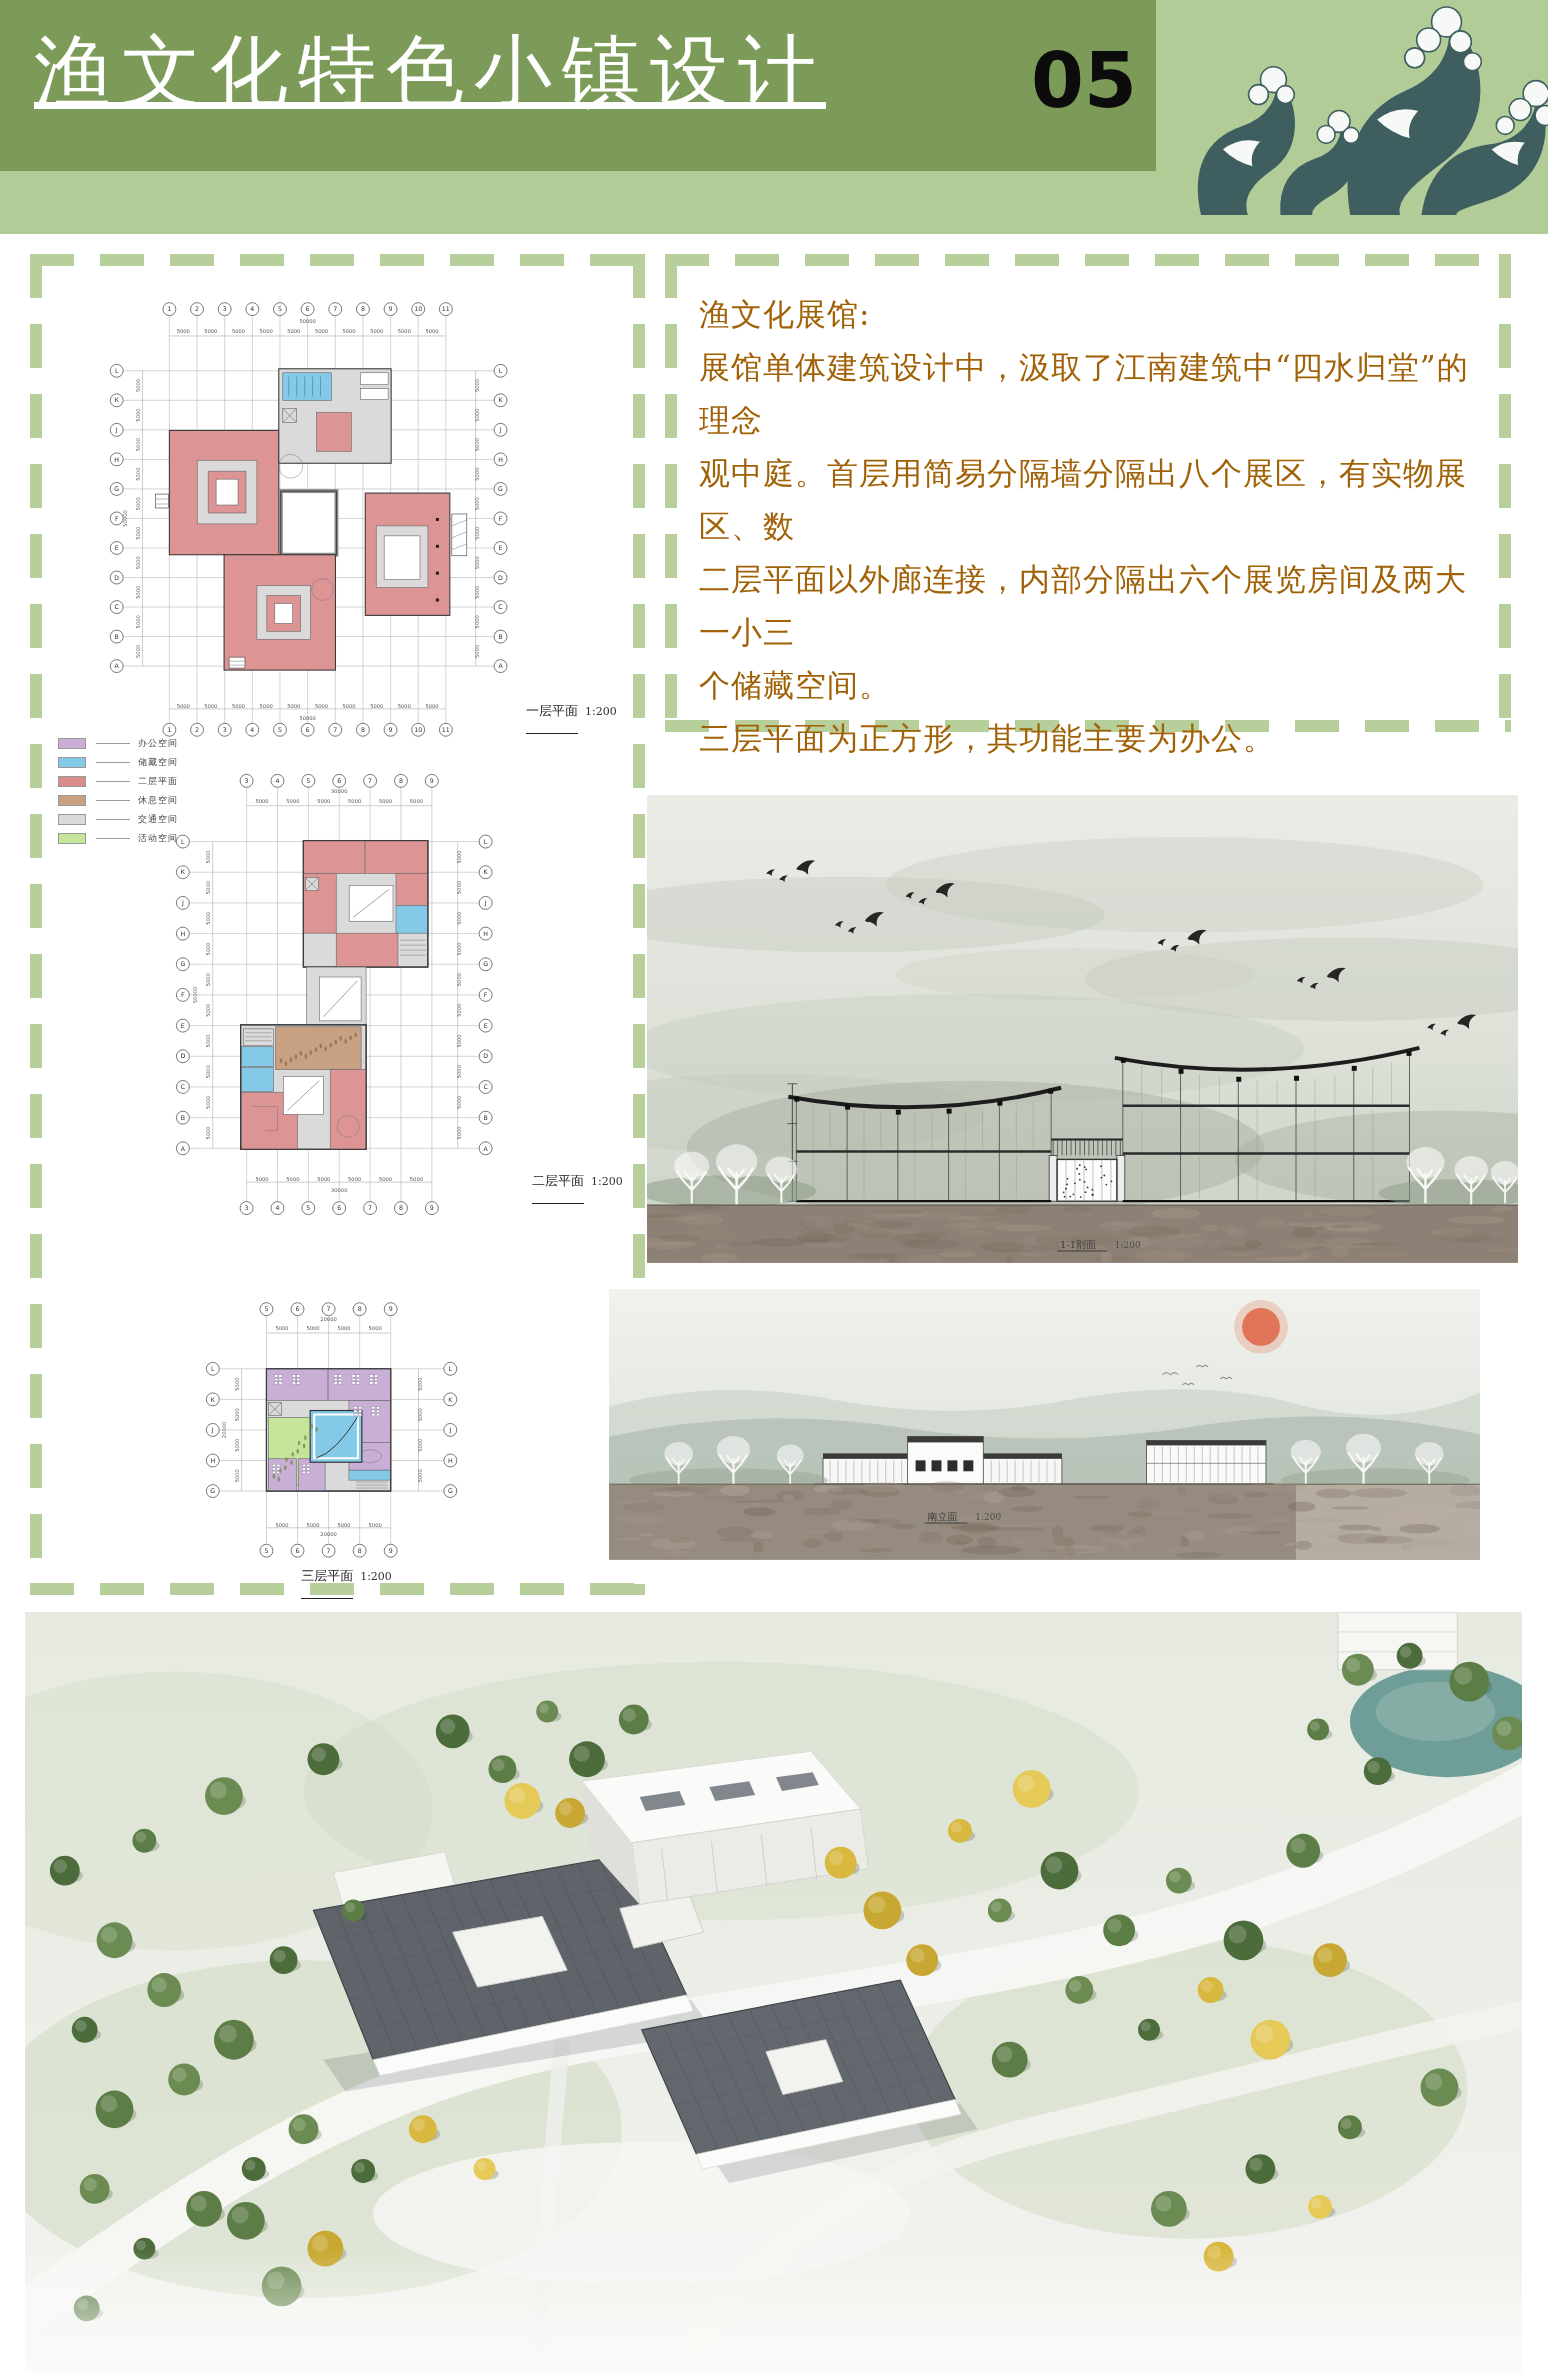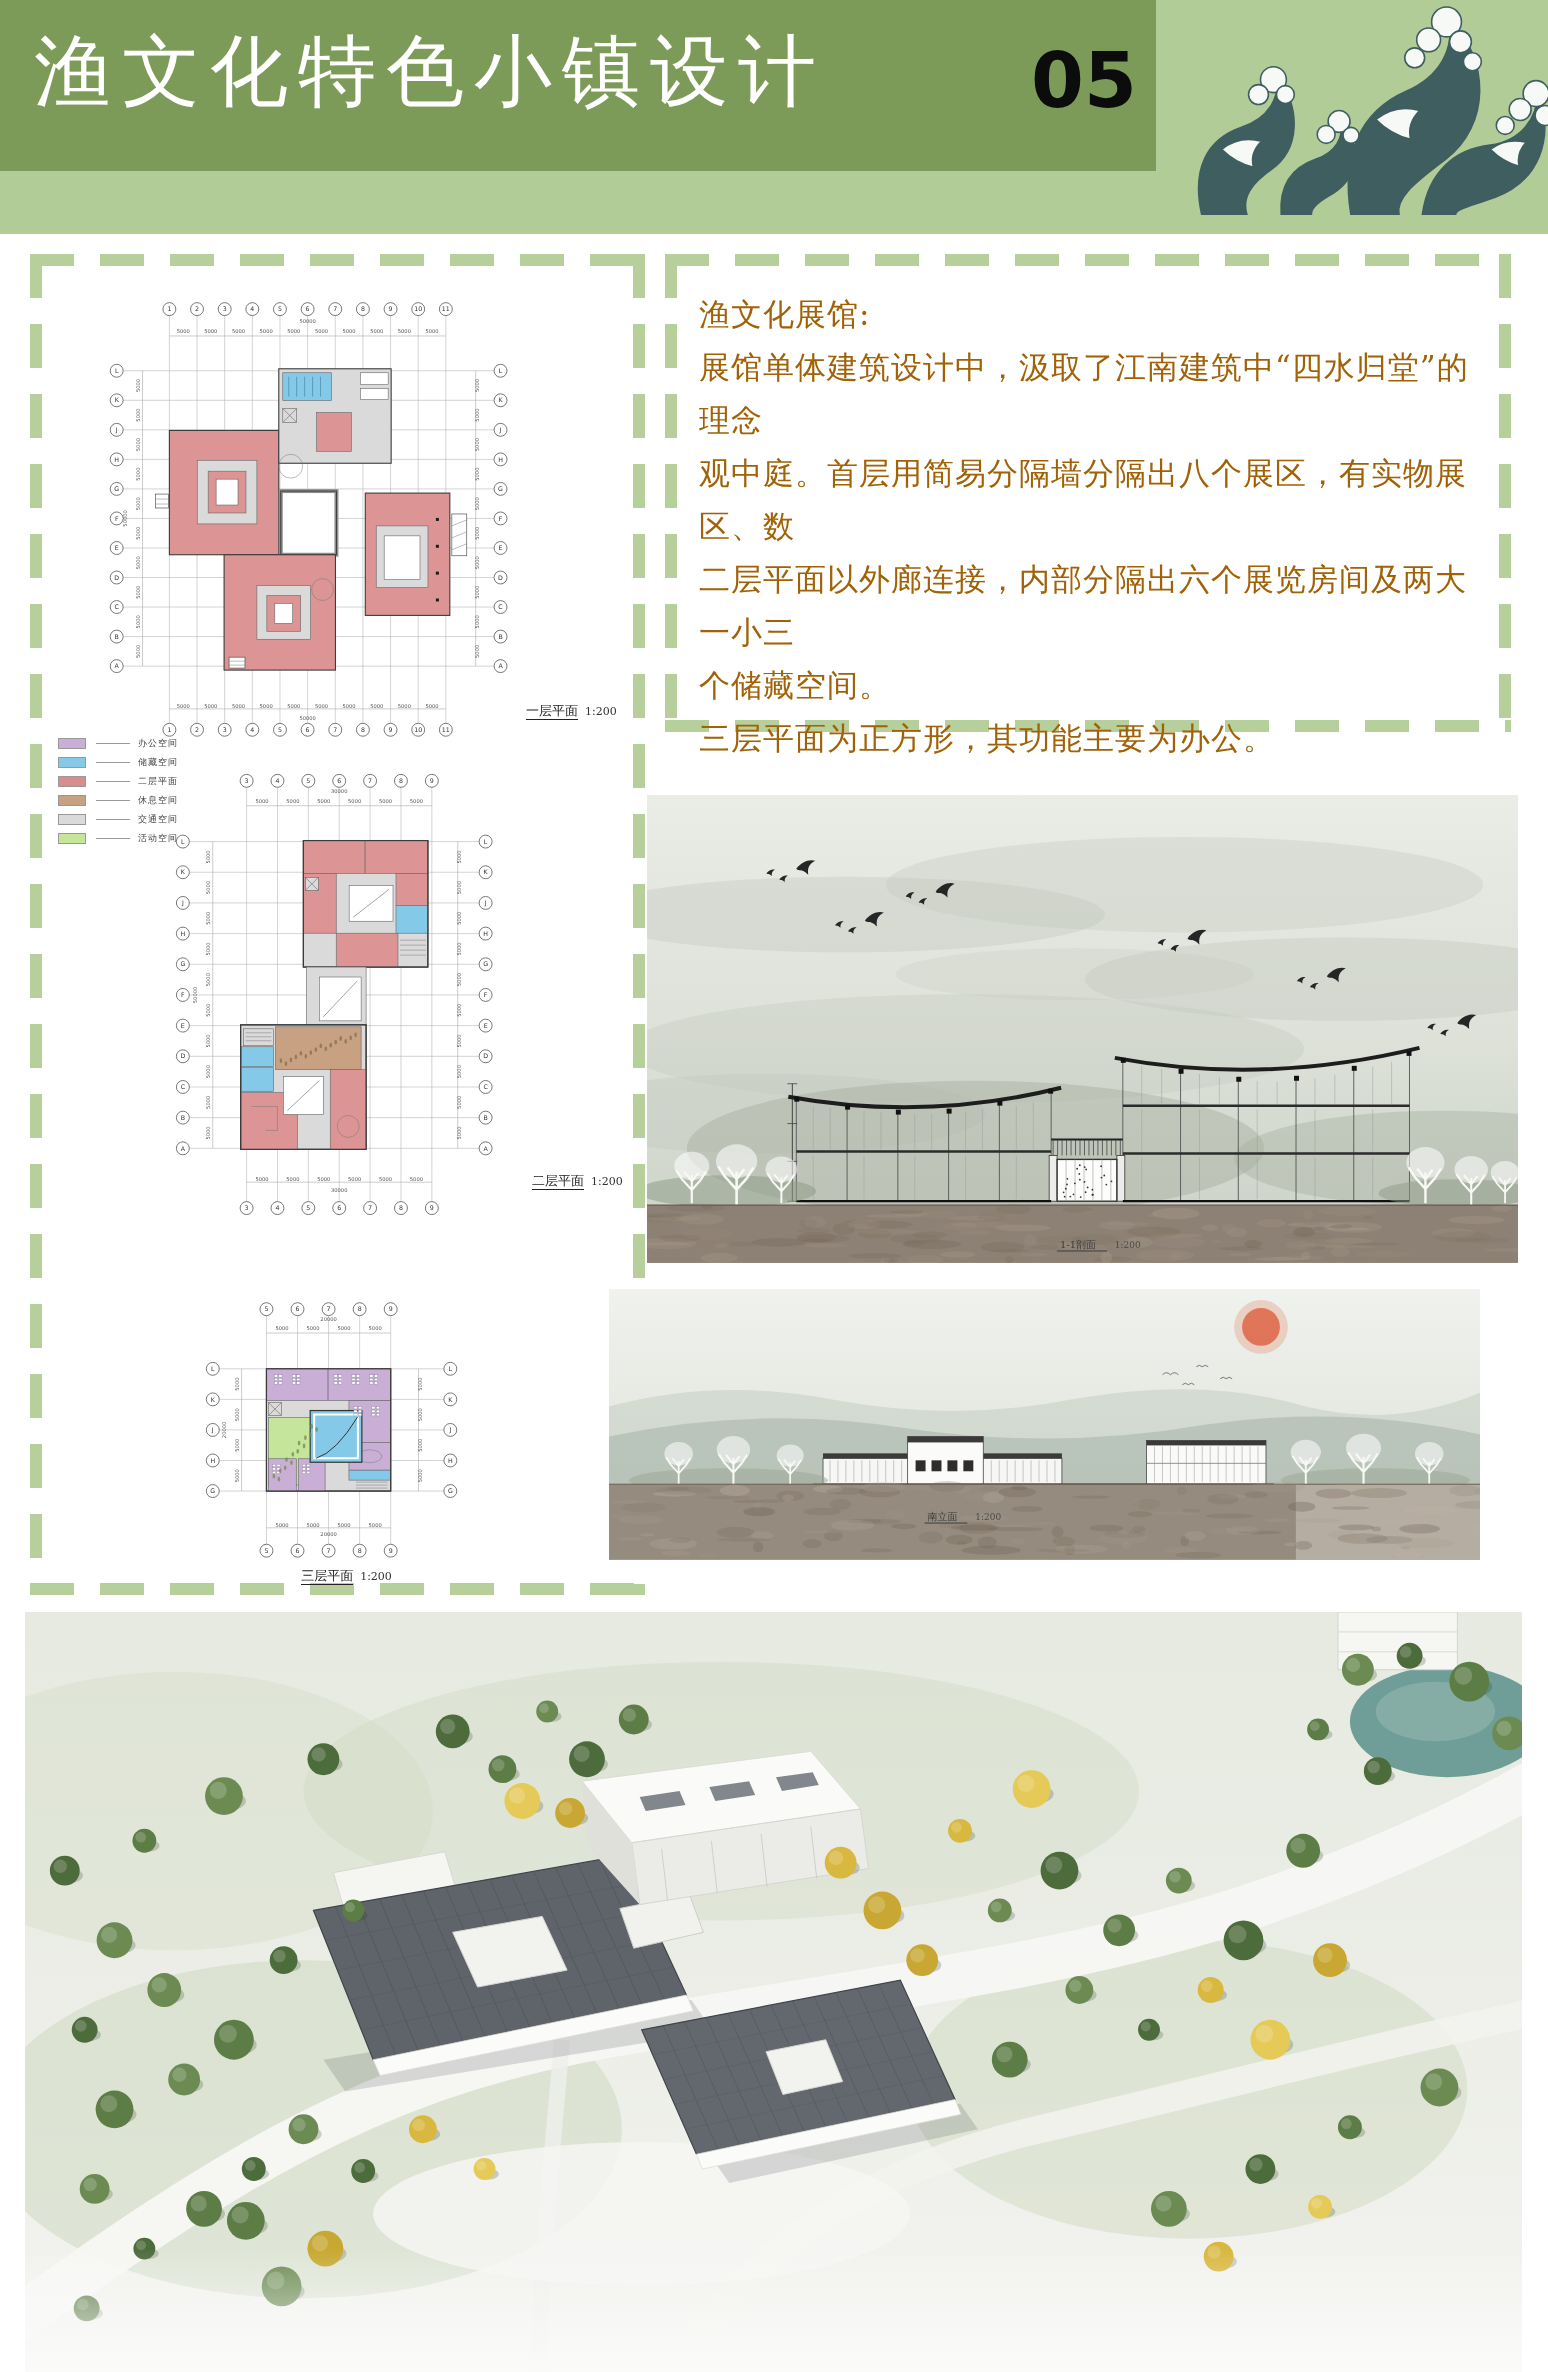--- a/index.html
+++ b/index.html
@@ -30,21 +30,21 @@
 
   .plans-panel{left:30px;top:254px;width:615px;height:1341px;}
   .text-panel{left:665px;top:254px;width:846px;height:478px;}
 
   .text-body{position:absolute;left:34px;top:34px;right:18px;color:#a16207;}
   .text-body p{margin:0;font-size:31px;line-height:53px;letter-spacing:1px;}
   .text-heading{font-size:31px;}
 
   .plan-label{position:absolute;font-size:13px;color:#222;white-space:nowrap;
               font-family:"DejaVu Serif","Liberation Serif",serif;}
-  .plan-label .pl-name{border-bottom:1.5px solid #222;padding-bottom:1px;}
+  .plan-label .pl-name{border-bottom:1.5px solid #222;padding-bottom:15px;}
   .plan-label .pl-scale{font-size:11px;margin-left:7px;color:#333;}
 
   .legend{position:absolute;left:28px;top:482px;}
   .leg-row{display:flex;align-items:center;height:14px;margin-bottom:5px;}
   .leg-swatch{width:26px;height:9px;border:0.5px solid #999;}
   .leg-line{width:34px;height:0;border-top:1px solid #9a9a9a;margin:0 8px 0 10px;}
   .leg-label{font-size:9px;color:#444;letter-spacing:1px;}
 
   
   .gl{stroke:#b0b0b0;stroke-width:.55;}
@@ -61,21 +61,21 @@
   .slab-label{font-size:10px;fill:#3b3b3b;font-family:"DejaVu Serif","Liberation Serif",serif;}
   .slab-label2{font-size:9px;fill:#4a4a4a;font-family:"DejaVu Serif","Liberation Serif",serif;}
 
   .img-block{overflow:hidden;}
 </style>
 </head>
 <body>
 
 <header class="abs header">
   <div class="abs header-dark"></div>
-  <h1 class="abs page-title" style="margin:0;font-weight:normal;">渔文化特色小镇设计</h1>
+  <h1 class="abs page-title" style="margin:0;font-weight:normal;text-decoration:underline;">渔文化特色小镇设计</h1>
   <div class="abs page-number">05</div>
   <svg class="abs wave-svg" width="386" height="224" viewBox="0 0 388 225">
 
     <g stroke="#3f5e60" stroke-width="2" fill="#3f5e60">
       <path d="M40,215 C30,170 45,140 80,128 C108,119 118,98 116,78 C140,110 138,150 110,170 C90,184 80,198 85,215 Z"></path>
       <path d="M120,215 C118,185 132,168 155,160 C175,153 183,138 180,122 C200,146 198,178 172,194 C158,202 150,208 150,215 Z"></path>
       <path d="M190,215 C180,155 200,112 245,92 C280,77 295,48 288,18 C330,60 330,125 285,160 C250,186 235,200 238,215 Z"></path>
       <path d="M262,215 C268,172 295,150 330,146 C360,142 378,120 378,92 C395,140 378,182 335,198 C310,207 295,210 295,215 Z"></path>
     </g>
     <g fill="#f7f9f6" stroke="#3f5e60" stroke-width="1.6">

